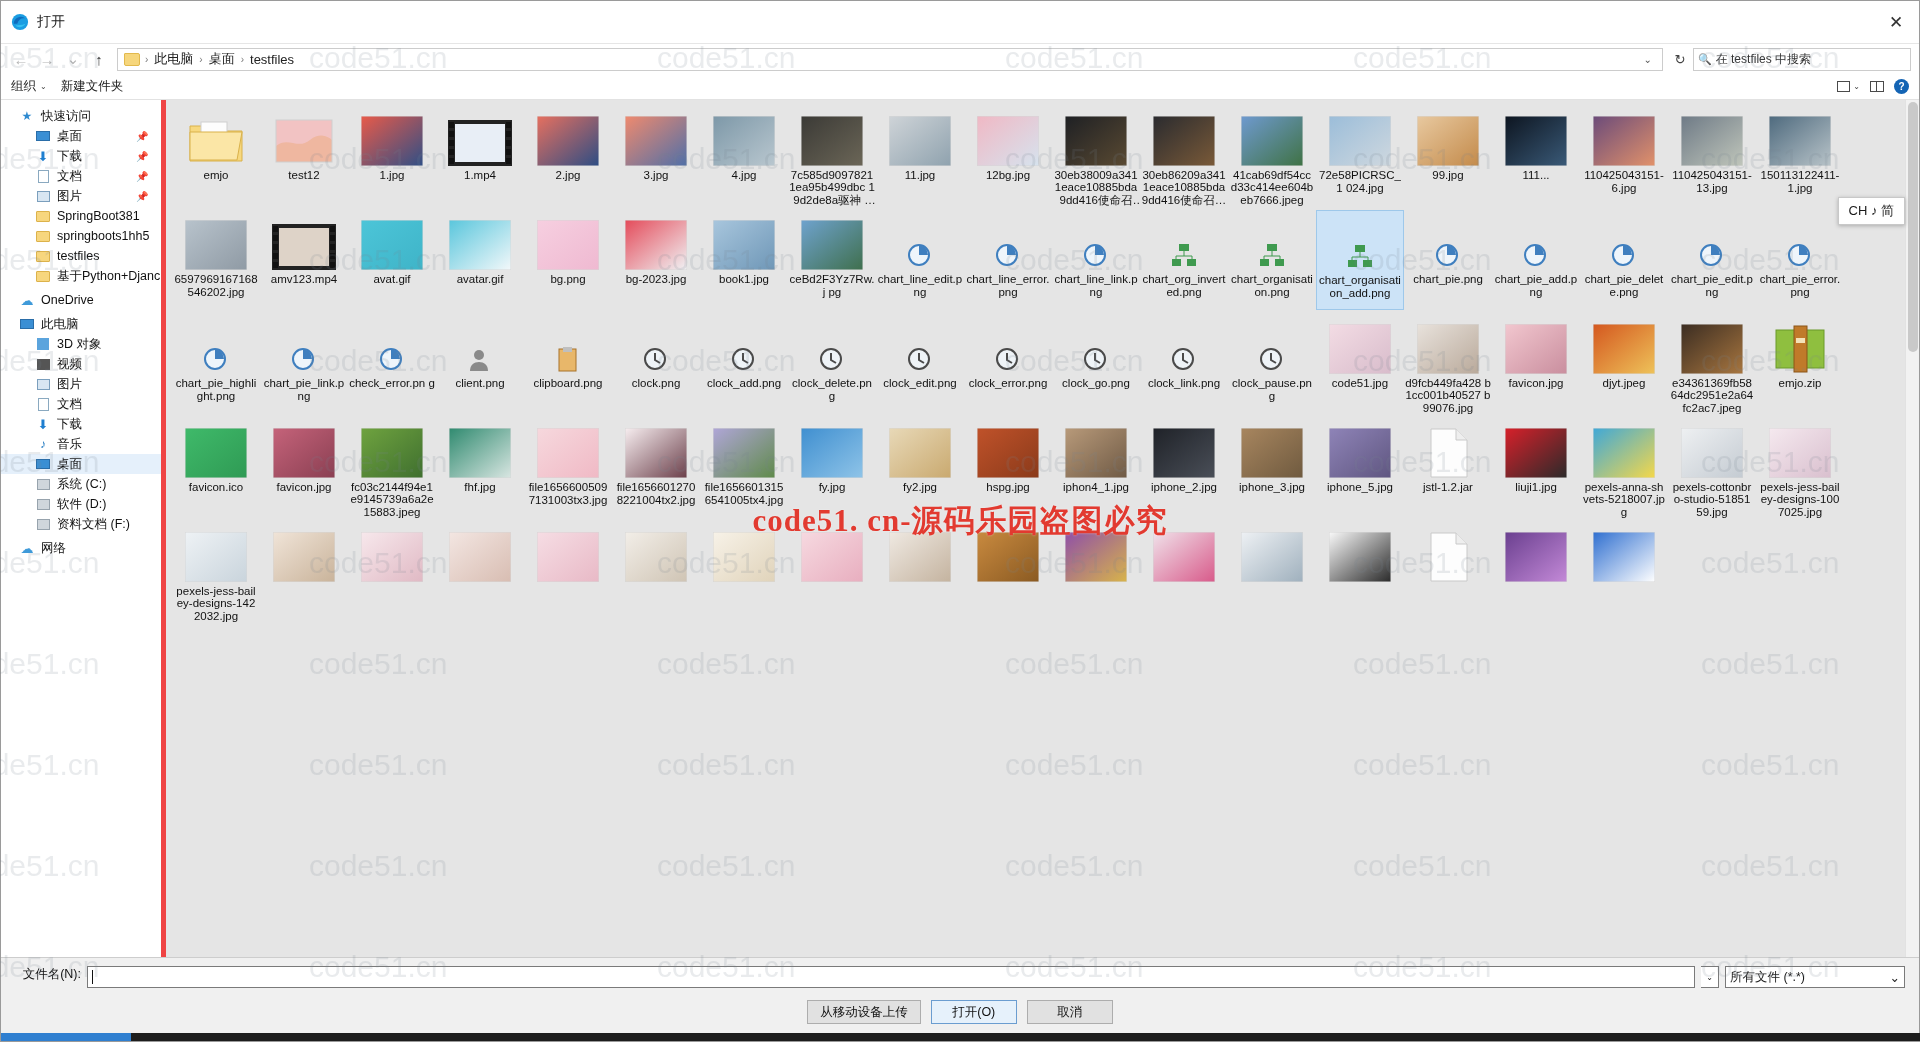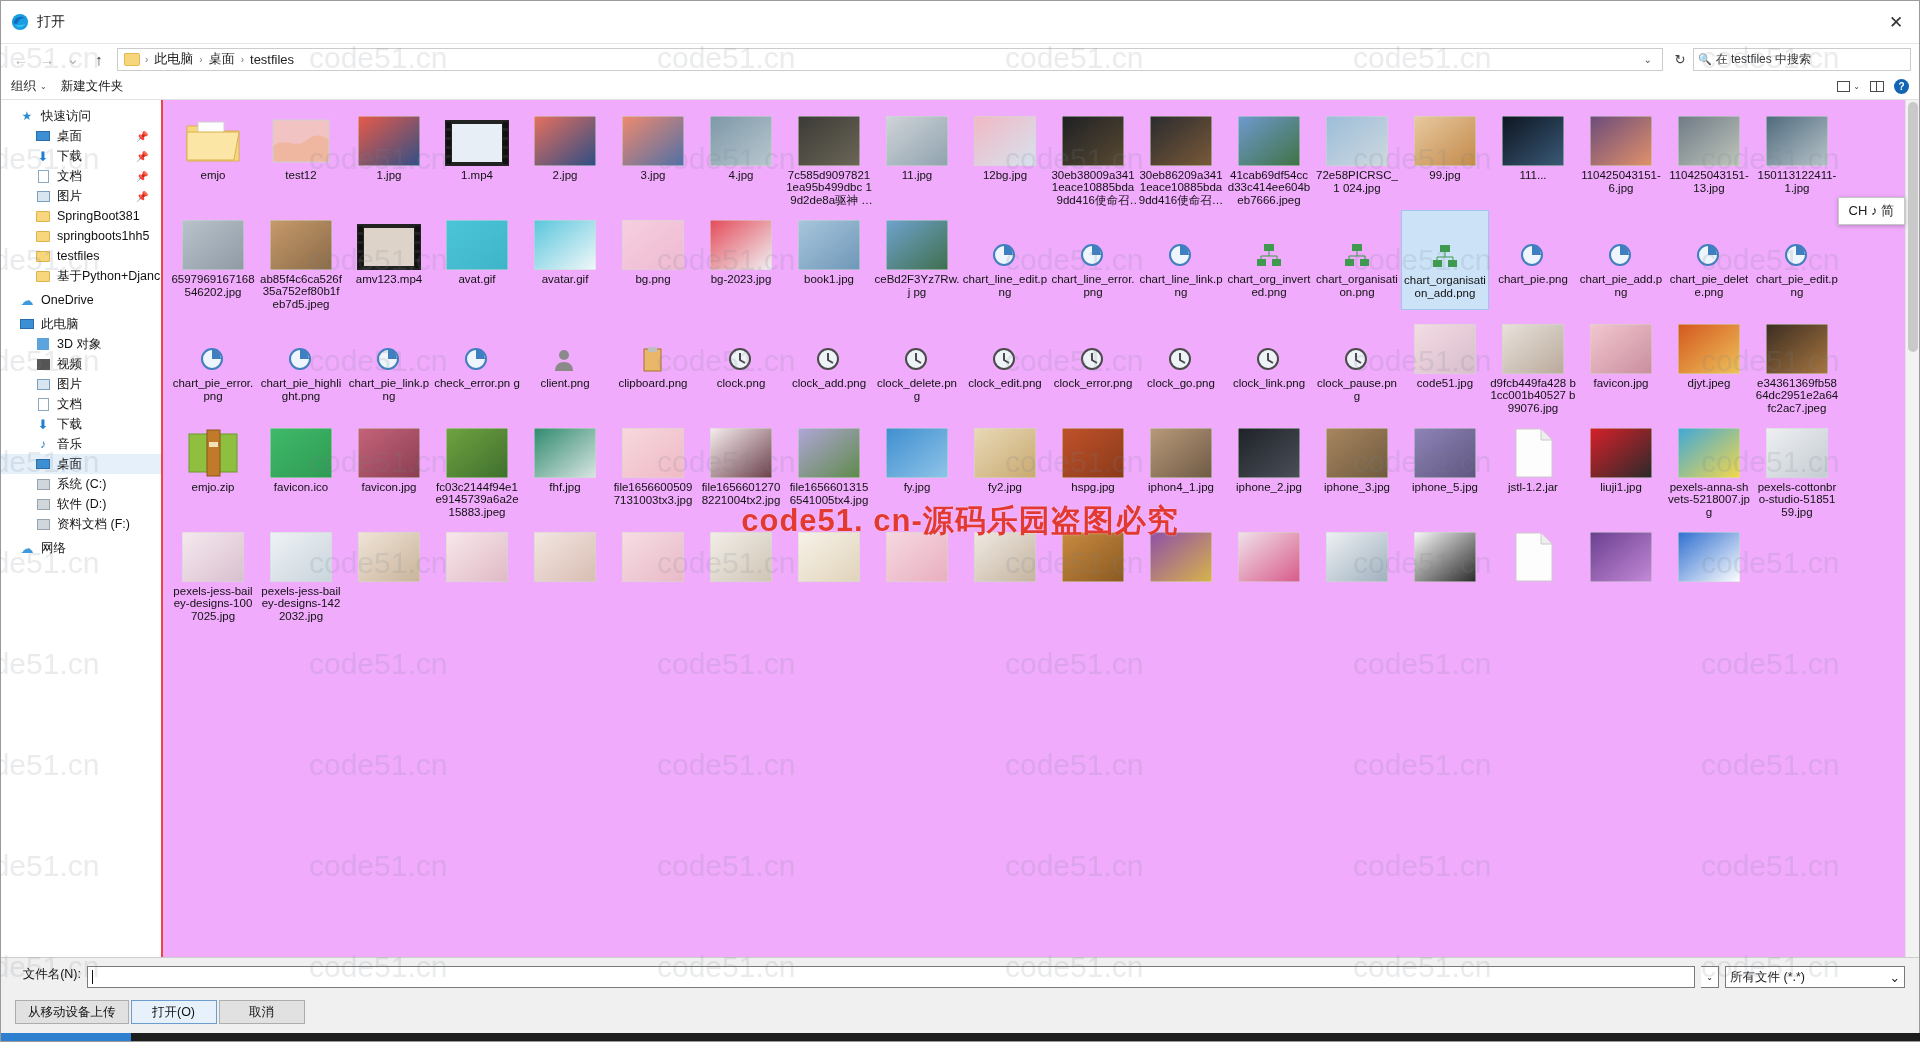--- a/index.html
+++ b/index.html
@@ -79,22 +79,22 @@
   .ic-pic{ width:13px;height:11px;background:#d8e6f2;border:1px solid #7b9fbd;}
   .ic-star{ color:#2e8ad0; font-size:12px;}
   .ic-cloud{ color:#3f9ad9; font-size:13px;}
   .ic-3d{ width:12px;height:12px;background:#5ba4dd;}
   .ic-video{ width:13px;height:11px;background:#555;}
   .ic-music{ color:#2a7fc4; font-size:12px;}
   .ic-drive{ width:13px;height:11px;background:#cfd6dc;border:1px solid #97a3ad;}
   .ic-net{ color:#3f9ad9; font-size:13px;}
 
   
-  .filearea { flex:1; position:relative; background:#f0abfc; overflow:hidden;
-              border-left:2px solid #ef4444; }
+  .filearea { flex:1; position:relative; background:#e5e5e5; overflow:hidden;
+              border-left:5px solid #ef4444; }
   .grid { display:flex; flex-wrap:wrap; align-content:flex-start;
           padding:6px 0 0 6px; }
   .cell { width:88px; height:100px; display:flex; flex-direction:column;
           align-items:center; padding-top:4px; margin:0 0 4px 0; }
   .cell.sel { background:#cce3f7; border:1px solid #9ec8ea; }
   .thumbwrap { width:70px; height:56px; display:flex; align-items:flex-end;
                justify-content:center; }
   .nm { font-size:11.5px; line-height:12.5px; text-align:center; width:86px;
         color:#111; word-break:break-all; margin-top:3px;
         display:-webkit-box; -webkit-line-clamp:3; -webkit-box-orient:vertical;
@@ -107,33 +107,33 @@
   .fn-label { font-size:12.5px; color:#111; min-width:66px; text-align:right; }
   .fn-input { flex:1; height:22px; border:1px solid #7a7a7a; background:#fff;
               display:flex; align-items:center; padding:0 4px; font-size:12.5px;}
   .caret { width:1px; height:14px; background:#111; }
   .fn-combo-arrow { width:18px; height:22px; border:1px solid #7a7a7a;
                     border-left:none; background:#fff; display:flex;
                     align-items:center; justify-content:center; font-size:8px;}
   .filter { width:180px; height:22px; border:1px solid #7a7a7a; background:#fff;
             display:flex; align-items:center; padding:0 4px; font-size:12.5px;
             justify-content:space-between; }
-  .btn-row { display:flex; justify-content:flex-start; gap:2px; margin-top:12px; }
+  .btn-row { display:flex; justify-content:center; gap:10px; margin-top:12px; }
   .btn { height:24px; min-width:86px; padding:0 12px; border:1px solid #adadad;
          background:#e1e1e1; font-size:12.5px; display:flex; align-items:center;
          justify-content:center; color:#111; }
   .btn.primary { border:1px solid #6b9dd0; background:#e6f1fb; }
 
   
   .wm { position:absolute; pointer-events:none; color:rgba(120,130,140,0.16);
         font-size:30px; font-family:"Liberation Sans",sans-serif; white-space:nowrap;}
   .wm-center { position:absolute; left:50%; top:50%; transform:translate(-50%,-50%);
                color:#e23a30; font-size:31px; font-weight:bold; white-space:nowrap;
                letter-spacing:1px; pointer-events:none; z-index:30;
-               text-shadow:0 0 2px rgba(255,255,255,.5); }
+               text-shadow:0 0 2px rgba(255,255,255,.5);font-family:Liberation Serif, serif; }
 
   
   .ime { position:absolute; right:14px; top:196px; background:#fff;
          border:1px solid #c8c8c8; box-shadow:0 1px 4px rgba(0,0,0,.25);
          padding:4px 10px; font-size:13px; display:flex; gap:8px; align-items:center;
          z-index:40; }
 
   
   .taskbar { position:absolute; left:0; bottom:0; width:1920px; height:8px;
              background:#1d1d1d; }
@@ -632,35 +632,20 @@
                   <linearGradient id="g18" x1="0" y1="0" x2="1" y2="1">
                     <stop offset="0%" stop-color="#b8c3cc"></stop>
                     <stop offset="100%" stop-color="#8f9aa4"></stop>
                   </linearGradient>
                 </defs>
                 <rect width="62" height="50" fill="url(#g18)"></rect>
                 <rect width="62" height="50" fill="none" stroke="#d6d6d6"></rect>
               </svg>
             </div>
             <div class="nm">6597969167168 546202.jpg</div>
-          </div>
-          <div class="cell">
-            <div class="thumbwrap">
-              <svg width="62" height="50" viewBox="0 0 62 50">
-                <defs>
-                  <linearGradient id="g19" x1="0" y1="0" x2="1" y2="1">
-                    <stop offset="0%" stop-color="#c79a6a"></stop>
-                    <stop offset="100%" stop-color="#8a6b49"></stop>
-                  </linearGradient>
-                </defs>
-                <rect width="62" height="50" fill="url(#g19)"></rect>
-                <rect width="62" height="50" fill="none" stroke="#d6d6d6"></rect>
-              </svg>
-            </div>
-            <div class="nm">ab85f4c6ca526f 35a752ef80b1f eb7d5.jpeg</div>
           </div>
           <div class="cell">
             <div class="thumbwrap">
               <svg width="64" height="46" viewBox="0 0 64 46">
                 <rect width="64" height="46" fill="#222"></rect>
                 <rect x="7" y="4" width="50" height="38" fill="#ded3c8"></rect>
                 <g fill="#111">
                   <rect x="1" y="2" width="5" height="6"></rect>
                   <rect x="58" y="2" width="5" height="6"></rect>
                   <rect x="1" y="11" width="5" height="6"></rect>

